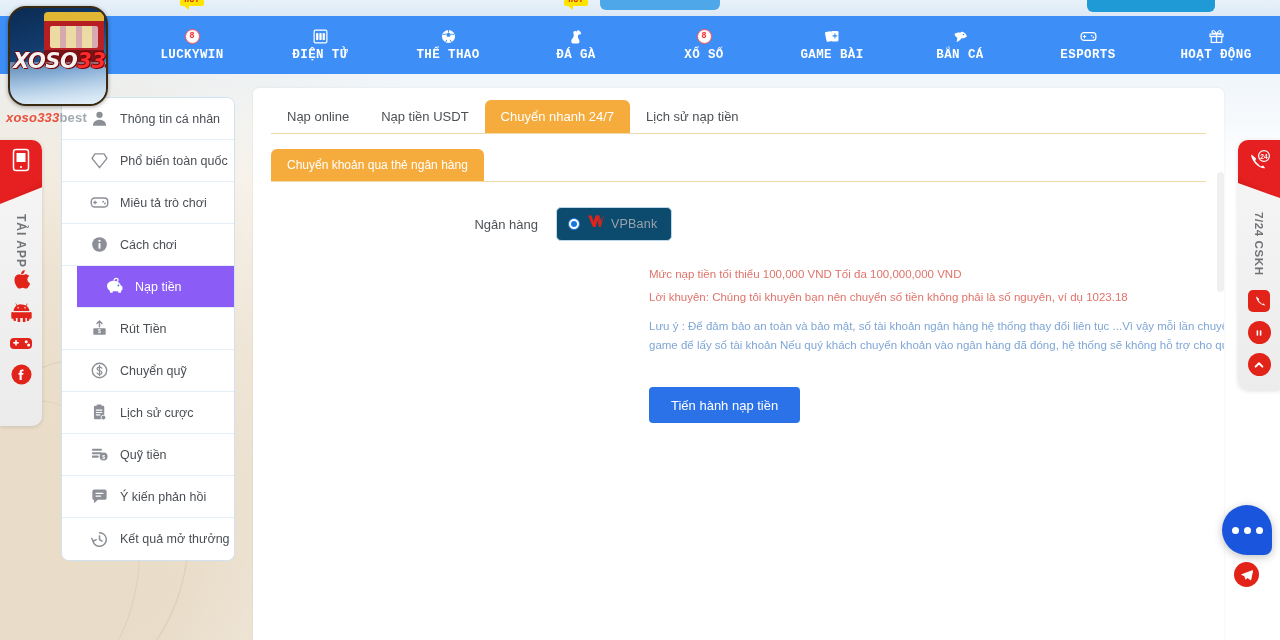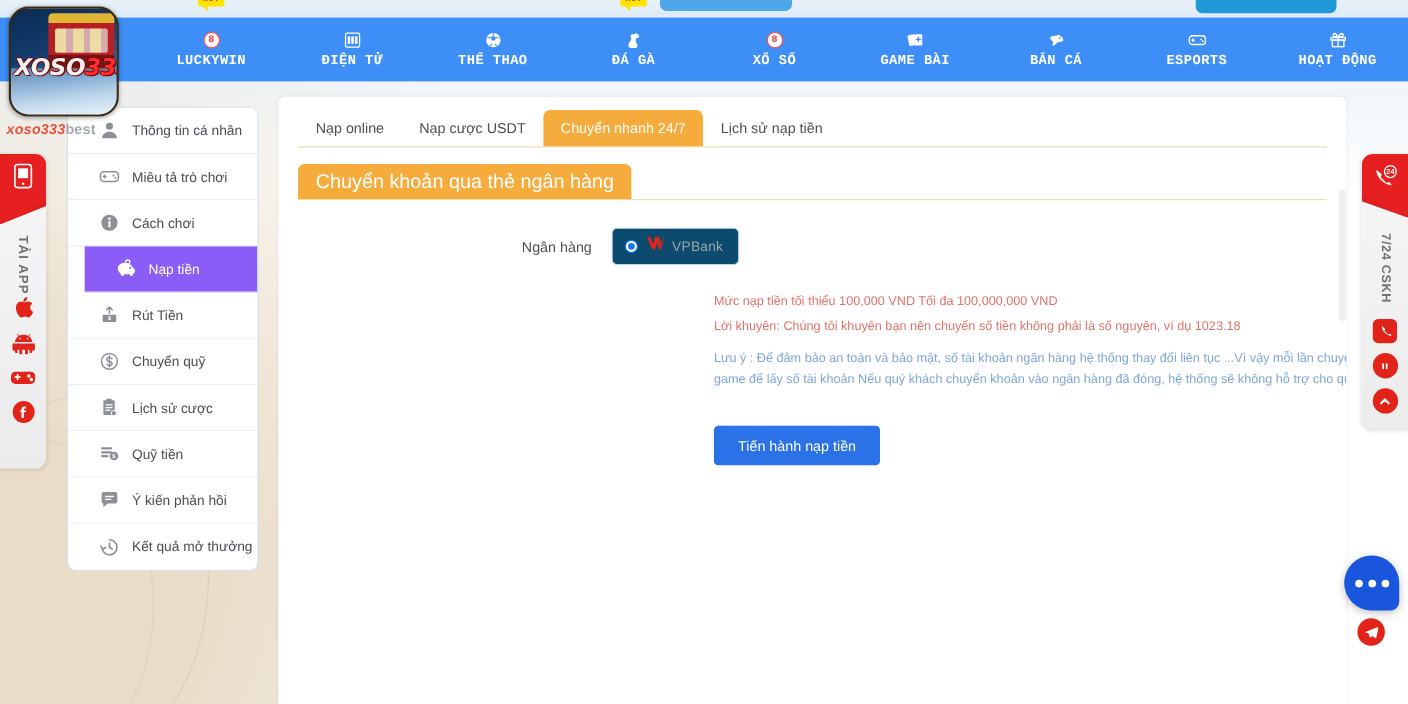--- a/index.html
+++ b/index.html
@@ -302,21 +302,21 @@
   }
   .tab.active { background: #f5ac3c; color: #ffffff; }
   .subtabs {
     margin: 12px 18px 0 18px;
     height: 36px;
     display: flex; align-items: flex-end;
     border-bottom: 1px solid #f0d9a8;
   }
   .subtab {
     padding: 8px 16px 7px 16px;
-    font-size: 18px;
+    font-size: 12px;
     border-radius: 6px 6px 0 0;
     cursor: pointer; white-space: nowrap;
     color:#4c5156;
     line-height: 17px;
   }
   .subtab.active { background: #f5ac3c; color: #ffffff; }
 
   .form-row {
     display: flex; align-items: center;
     margin: 25px 0 0 0;
@@ -572,20 +572,28 @@
           <svg width="19" height="19" viewBox="0 0 24 24" xmlns="http://www.w3.org/2000/svg">
             <circle cx="12" cy="7.4" r="4" fill="#8c9096"></circle>
             <path d="M3.6 21c0-4.6 3.8-7.4 8.4-7.4s8.4 2.8 8.4 7.4z" fill="#8c9096"></path>
           </svg>
         </span>
         <span class="side-label">Thông tin cá nhân</span>
       </div>
       <div class="side-item">
         <span class="side-ic">
           <svg width="19" height="19" viewBox="0 0 24 24" xmlns="http://www.w3.org/2000/svg">
+            <path d="M12 21 2.6 9.3 6.2 3.6h11.6l3.6 5.7z" fill="none" stroke="#8c9096" stroke-width="1.8" stroke-linejoin="round"></path>
+          </svg>
+        </span>
+        <span class="side-label">Phổ biến toàn quốc</span>
+      </div>
+      <div class="side-item">
+        <span class="side-ic">
+          <svg width="19" height="19" viewBox="0 0 24 24" xmlns="http://www.w3.org/2000/svg">
             <rect x="1.6" y="6.4" width="20.8" height="11.2" rx="4.3" fill="none" stroke="#8c9096" stroke-width="1.8"></rect>
             <path d="M6.4 10.4v3.2M4.8 12h3.2" stroke="#8c9096" stroke-width="1.7" stroke-linecap="round"></path>
             <circle cx="16.6" cy="10.9" r="1.15" fill="#8c9096"></circle>
             <circle cx="18.9" cy="13.3" r="1.15" fill="#8c9096"></circle>
           </svg>
         </span>
         <span class="side-label">Miêu tả trò chơi</span>
       </div>
       <div class="side-item">
         <span class="side-ic">
@@ -667,21 +675,21 @@
             <path d="M12 7.6V12l3.2 2" fill="none" stroke="#8c9096" stroke-width="1.9" stroke-linecap="round" stroke-linejoin="round"></path>
           </svg>
         </span>
         <span class="side-label">Kết quả mở thưởng</span>
       </div>
     </aside>
 
   <main class="panel">
     <div class="tabs" id="tabs">
         <div class="tab">Nạp online</div>
-        <div class="tab">Nạp cược USDT</div>
+        <div class="tab">Nạp tiền USDT</div>
         <div class="tab active">Chuyển nhanh 24/7</div>
         <div class="tab">Lịch sử nạp tiền</div>
       </div>
     <div class="subtabs" id="subtabs">
         <div class="subtab active">Chuyển khoản qua thẻ ngân hàng</div>
       </div>
 
     <div class="form-row">
       <div class="form-label">Ngân hàng</div>
       <div class="bank-chip">

